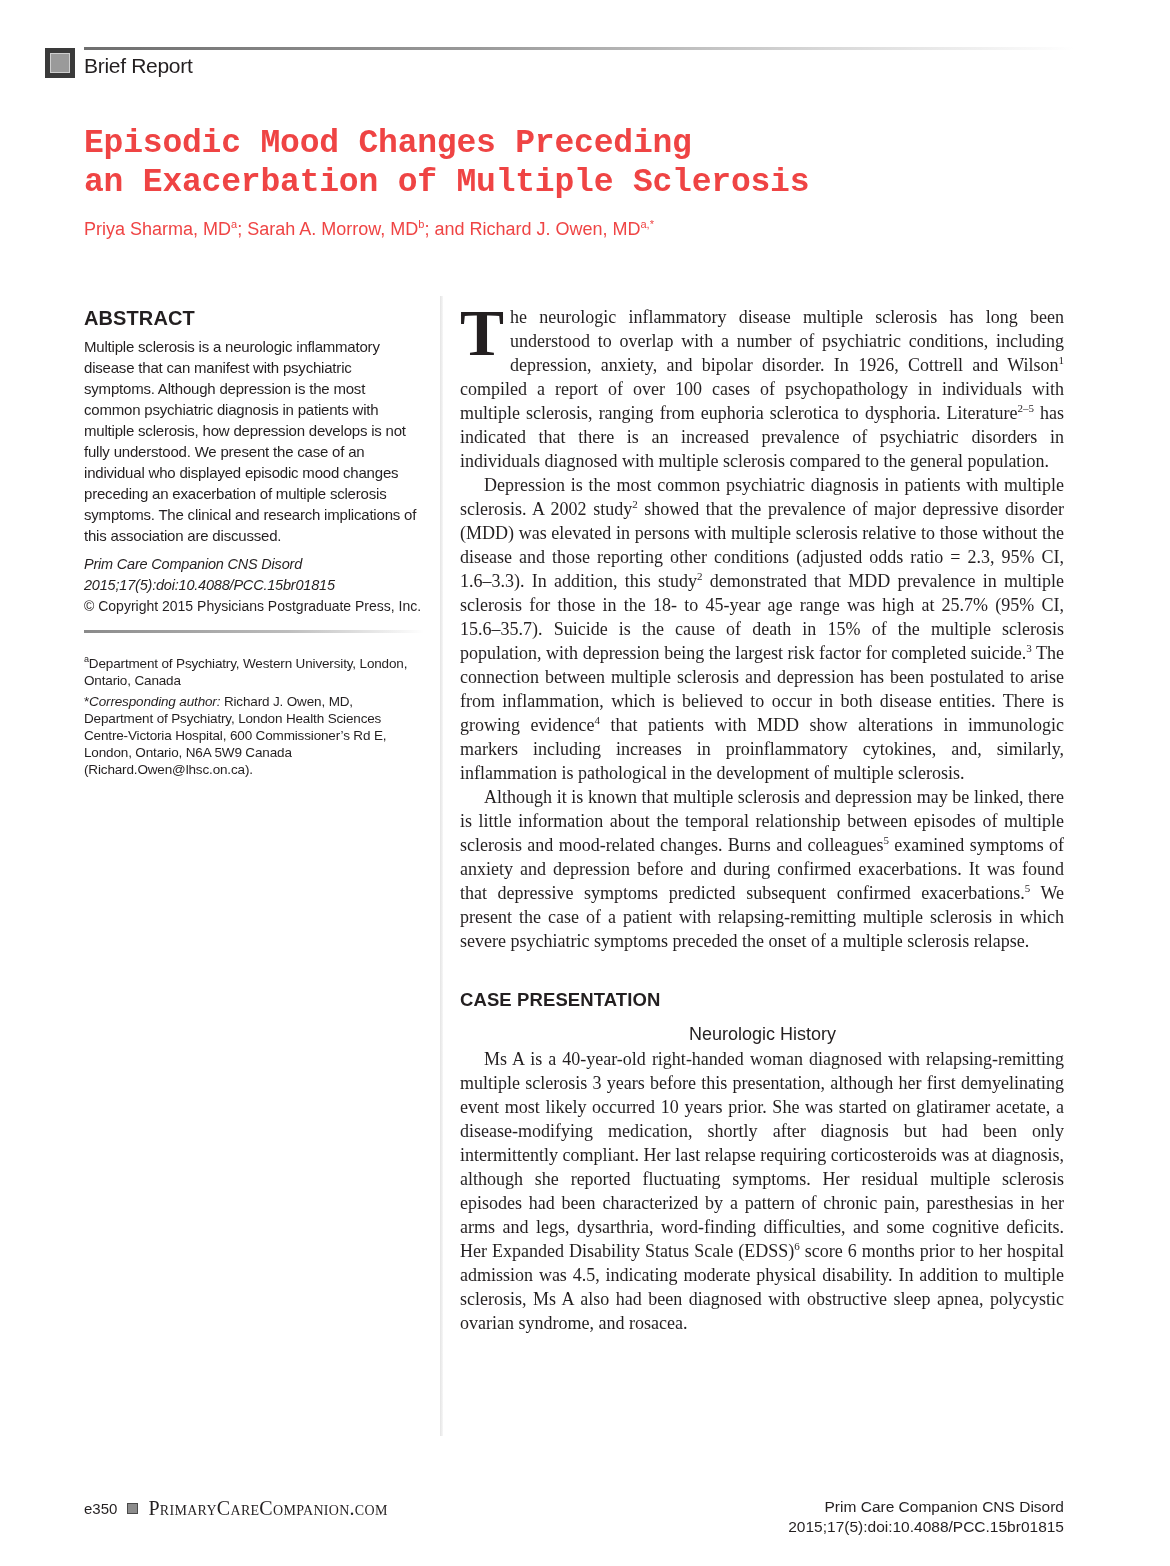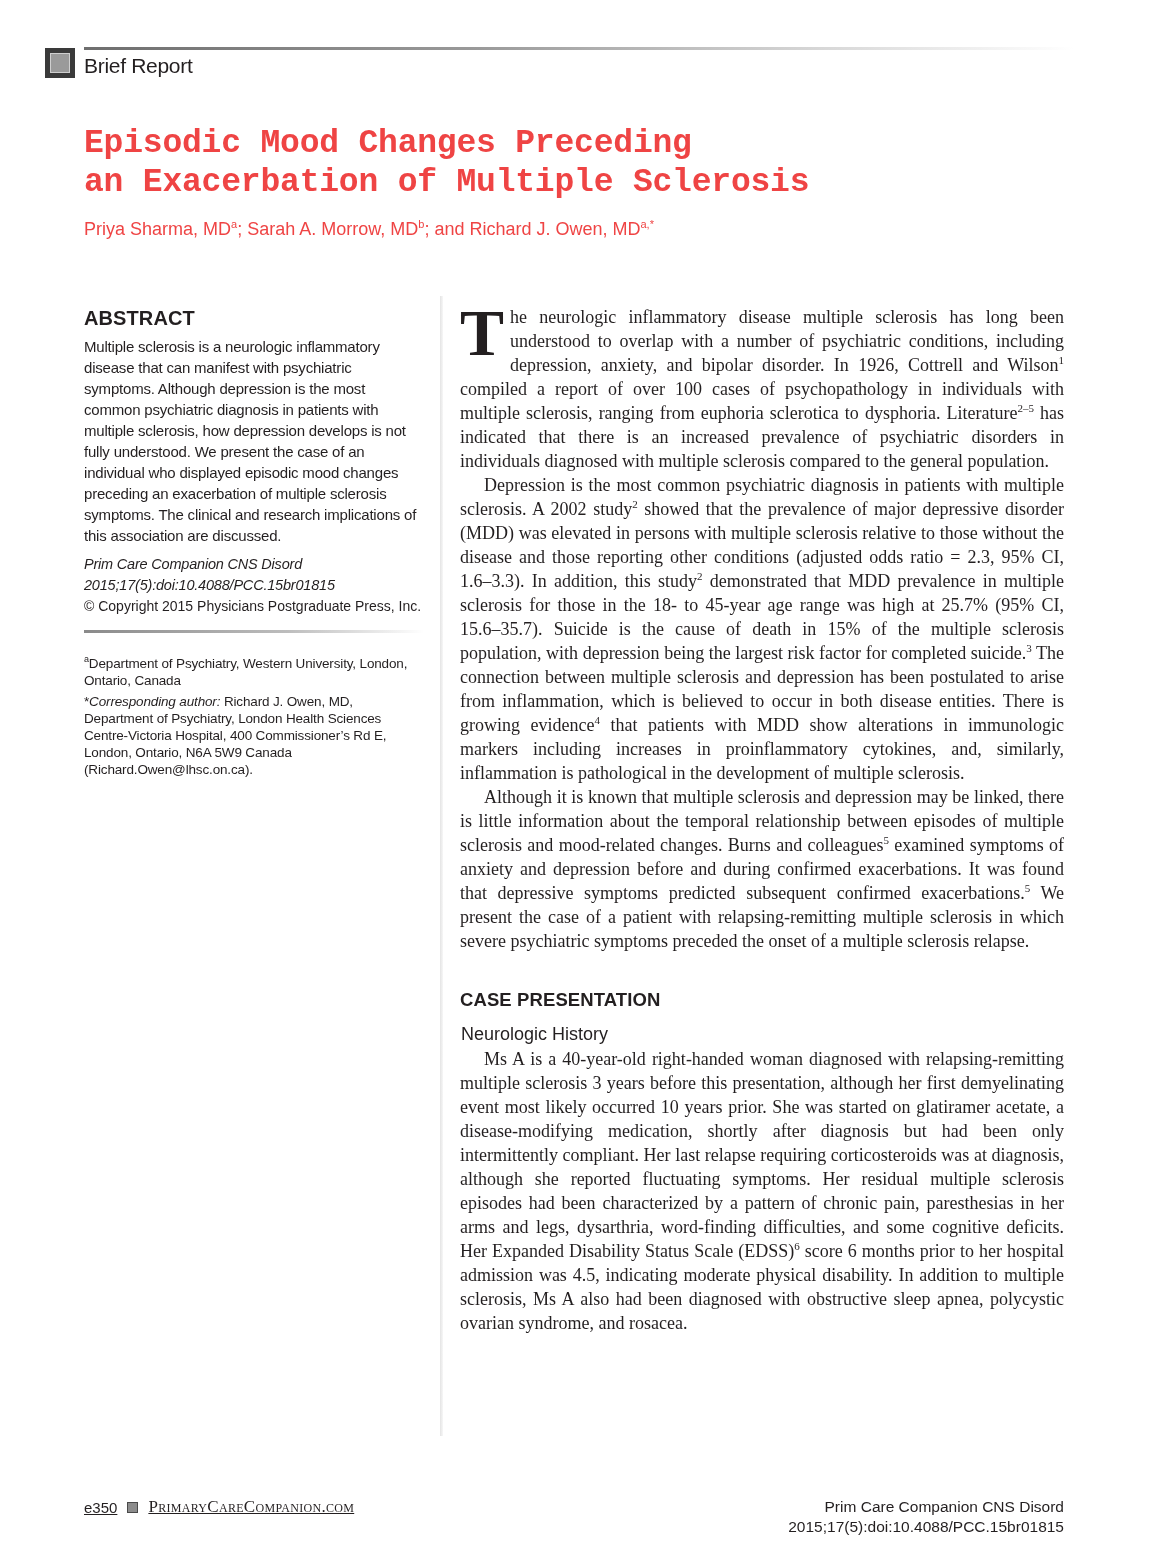--- a/index.html
+++ b/index.html
@@ -30,26 +30,26 @@
 
   .divider { position: absolute; left: 440px; top: 296px; width: 3px; height: 1140px; background: linear-gradient(to right, #e4e4e4, #f7f7f7); }
 
   
   .right { position: absolute; left: 460px; top: 305px; width: 604px; }
   .right p.body { margin: 0; font-size: 18px; line-height: 24px; text-align: justify; }
   .right p.indent { text-indent: 24px; }
   .right sup { font-size: 11px; line-height: 0; }
   .dropcap { float: left; font-size: 66px; line-height: 52px; font-weight: bold; margin: 2px 6px 0 0; color: #231f20; }
   .sec-head { font-size: 18.5px; font-weight: bold; margin: 36px 0 10px 0; letter-spacing: 0.1px; }
-  .sub-head { font-size: 18px; margin: 0 0 0 1px; line-height: 26px; }
+  .sub-head { font-size: 18px; margin: 0 0 0 1px; line-height: 26px; text-align: center; }
 
   
-  .foot-left { position: absolute; left: 84px; top: 1497px; font-size: 15px; display: flex; align-items: center; gap: 8px; text-decoration: underline; }
+  .foot-left { position: absolute; left: 84px; top: 1497px; font-size: 15px; display: flex; align-items: center; gap: 8px; }
   .foot-sq { width: 11px; height: 11px; background: #8c8c8c; border: 1.5px solid #4a4a4a; box-sizing: border-box; display: inline-block; margin: 0 2px; }
-  .foot-site { font-size: 17px; letter-spacing: 0.3px; font-variant: small-caps; }
+  .foot-site { font-size: 20px; letter-spacing: 0.3px; font-variant: small-caps; }
   .foot-right { position: absolute; right: 106px; top: 1497px; text-align: right; font-size: 15.5px; line-height: 20px; }
 </style>
 </head>
 <body>
 
 <div class="hdr-box"></div>
 <div class="hdr-line"></div>
 <div class="hdr-label sans">Brief Report</div>
 
 <div class="title serif">
@@ -65,21 +65,21 @@
   <div class="abs-head">ABSTRACT</div>
   <p class="abs-body">Multiple sclerosis is a neurologic inflammatory disease that can manifest with psychiatric symptoms. Although depression is the most common psychiatric diagnosis in patients with multiple sclerosis, how depression develops is not fully understood. We present the case of an individual who displayed episodic mood changes preceding an exacerbation of multiple sclerosis symptoms. The clinical and research implications of this association are discussed.</p>
   <div class="cite">
     <div>Prim Care Companion CNS Disord</div>
     <div>2015;17(5):doi:10.4088/PCC.15br01815</div>
   </div>
   <div class="copy">© Copyright 2015 Physicians Postgraduate Press, Inc.</div>
   <div class="sep"></div>
   <div class="aff">
     <p><sup>a</sup><span>Department of Psychiatry, Western University, London, Ontario, Canada</span></p>
-    <p><span>*</span><i>Corresponding author:</i><span> Richard J. Owen, MD, Department of Psychiatry, London Health Sciences Centre-Victoria Hospital, 400 Commissioner’s Rd E, London, Ontario, N6A 5W9 Canada (Richard.Owen@lhsc.on.ca).</span></p>
+    <p><span>*</span><i>Corresponding author:</i><span> Richard J. Owen, MD, Department of Psychiatry, London Health Sciences Centre-Victoria Hospital, 600 Commissioner’s Rd E, London, Ontario, N6A 5W9 Canada (Richard.Owen@lhsc.on.ca).</span></p>
   </div>
 </div>
 
 <div class="divider"></div>
 
 <div class="right serif">
   <p class="body"><span class="dropcap">T</span><span>he neurologic inflammatory disease multiple sclerosis has long been understood to overlap with a number of psychiatric conditions, including depression, anxiety, and bipolar disorder. In 1926, Cottrell and Wilson</span><sup>1</sup><span> compiled a report of over 100 cases of psychopathology in individuals with multiple sclerosis, ranging from euphoria sclerotica to dysphoria. Literature</span><sup>2–5</sup><span> has indicated that there is an increased prevalence of psychiatric disorders in individuals diagnosed with multiple sclerosis compared to the general population.</span></p>
 
   <p class="body indent"><span>Depression is the most common psychiatric diagnosis in patients with multiple sclerosis. A 2002 study</span><sup>2</sup><span> showed that the prevalence of major depressive disorder (MDD) was elevated in persons with multiple sclerosis relative to those without the disease and those reporting other conditions (adjusted odds ratio = 2.3, 95% CI, 1.6–3.3). In addition, this study</span><sup>2</sup><span> demonstrated that MDD prevalence in multiple sclerosis for those in the 18- to 45-year age range was high at 25.7% (95% CI, 15.6–35.7). Suicide is the cause of death in 15% of the multiple sclerosis population, with depression being the largest risk factor for completed suicide.</span><sup>3</sup><span> The connection between multiple sclerosis and depression has been postulated to arise from inflammation, which is believed to occur in both disease entities. There is growing evidence</span><sup>4</sup><span> that patients with MDD show alterations in immunologic markers including increases in proinflammatory cytokines, and, similarly, inflammation is pathological in the development of multiple sclerosis.</span></p>
 

